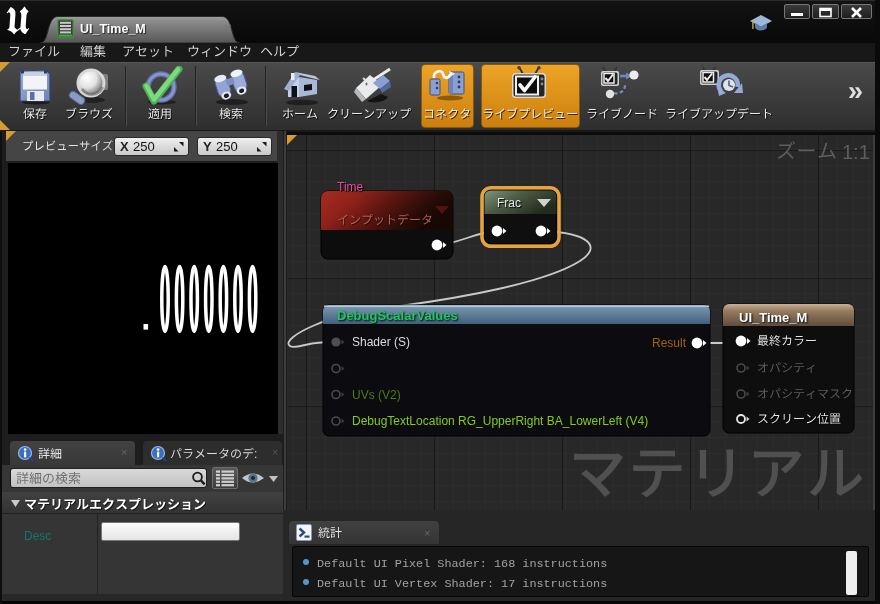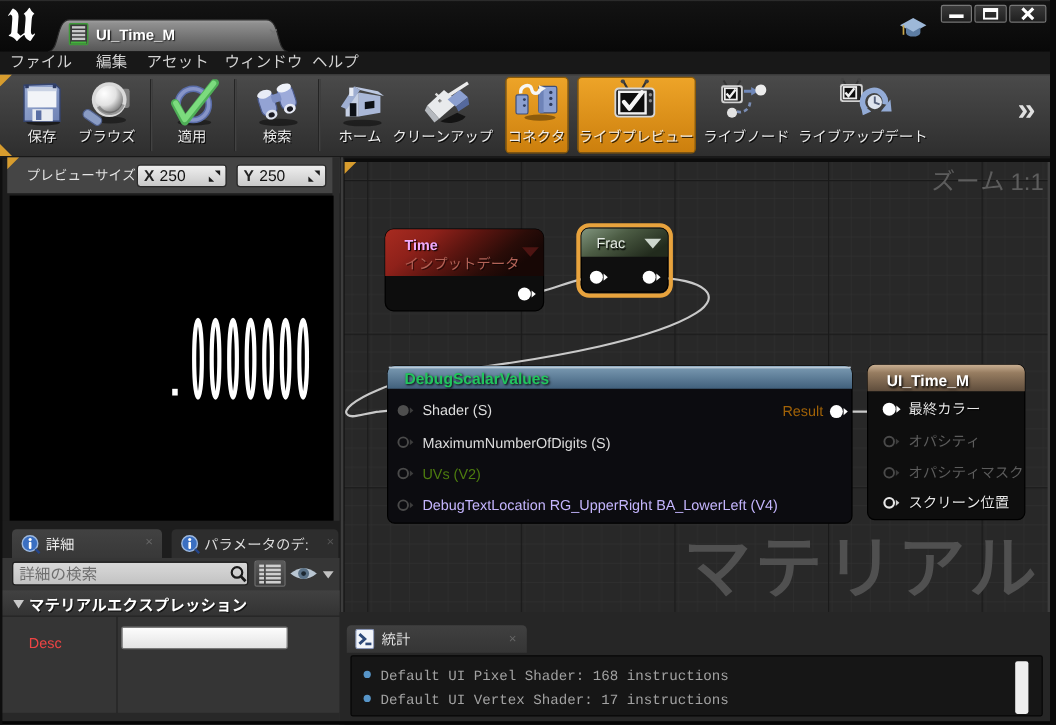--- a/index.html
+++ b/index.html
@@ -254,21 +254,21 @@
 <circle cx="12" cy="8" r="4.6" fill="#5a7186"></circle>
       <circle cx="12" cy="8" r="2" fill="#1c2730"></circle>
 <polygon points="28,6 37,6 32.5,12" fill="#c2c2c2"></polygon>
     </svg>
 <div class="abs" style="left:0;top:492px;width:283px;height:22px;background:linear-gradient(#414141,#333333);border-bottom:1px solid #222;box-sizing:border-box;"></div>
 <svg class="abs" style="left:11px;top:498px;" width="10" height="10">
       <polygon points="0,2 9,2 4.5,9" fill="#c9c9c9"></polygon>
     </svg>
 <div class="abs" style="left:0;top:514px;width:283px;height:90px;background:#353535;"></div>
 <div class="abs" style="left:97px;top:514px;width:1px;height:90px;background:#222;"></div>
-<div class="abs" style="left:24px;top:529px;color:#ef4444;font-size:12px;">Desc</div>
+<div class="abs" style="left:24px;top:529px;color:#0f766e;font-size:12px;">Desc</div>
 <div class="abs" style="left:101px;top:522px;width:139px;height:19px;background:linear-gradient(#fdfdfd,#e4e4e4);border:1px solid #777;border-radius:2px;box-sizing:border-box;"></div>
 <div class="abs" style="left:284px;top:131px;width:2px;height:470px;background:#3c3c3c;"></div>
 <svg class="abs" style="left:287px;top:135px;" width="589" height="375">
 <defs>
         <pattern id="gr" width="16" height="16" patternUnits="userSpaceOnUse" x="3" y="-1">
 <rect width="16" height="16" fill="#282828"></rect>
 <path d="M0 0 H16 M0 0 V16" stroke="#303030" stroke-width="1"></path>
         </pattern>
 <pattern id="gR" width="128" height="128" patternUnits="userSpaceOnUse" x="19" y="15">
 <rect width="128" height="128" fill="url(#gr)"></rect>
@@ -350,28 +350,27 @@
       <polygon points="703,340 706.5,343 703,346" fill="#fff"></polygon>
       <circle cx="741" cy="341" r="5.4" fill="#fff"></circle>
       <polygon points="747,338 750.5,341 747,344" fill="#fff"></polygon>
       <circle cx="741" cy="368" r="4" fill="none" stroke="#4a4a4a" stroke-width="1.6"></circle>
       <polygon points="746.5,365.4 749.5,368 746.5,370.6" fill="#3c3c3c"></polygon>
       <circle cx="741" cy="394" r="4" fill="none" stroke="#4a4a4a" stroke-width="1.6"></circle>
       <polygon points="746.5,391.4 749.5,394 746.5,396.6" fill="#3c3c3c"></polygon>
       <circle cx="741" cy="419" r="4" fill="none" stroke="#e8e8e8" stroke-width="1.8"></circle>
       <polygon points="746.5,416.4 749.5,419 746.5,421.6" fill="#cfcfcf"></polygon>
     </svg>
-<div class="abs" style="left:337px;top:197px;color:#f0abfc;font-size:12px;font-weight:bold;text-shadow:1px 1px 1px #000;">Time</div>
+<div class="abs" style="left:337px;top:180px;color:#ec4899;font-size:12px;font-weight:normal;text-shadow:1px 1px 1px #000;">Time</div>
 <div class="abs" style="left:497px;top:196px;color:#e4eae4;font-size:12px;font-weight:normal;text-shadow:1px 1px 1px #000;">Frac</div>
 <div class="abs" style="left:337px;top:308px;color:#22c55e;font-size:13px;font-weight:bold;text-shadow:1px 1px 2px #000;">DebugScalarValues</div>
 <div class="abs" style="left:739px;top:310px;color:#fff;font-size:13px;font-weight:bold;text-shadow:1px 1px 2px #000;">UI_Time_M</div>
 <div class="abs" style="left:352px;top:335px;color:#dcdcdc;font-size:12px;">Shader (S)</div>
-<div class="abs" style="left:352px;top:361.5px;color:#dcdcdc;font-size:12px;">MaximumNumberOfDigits (S)</div>
 <div class="abs" style="left:352px;top:387.5px;color:#4d7c0f;font-size:12px;">UVs (V2)</div>
-<div class="abs" style="left:352px;top:414px;color:#c4b5fd;font-size:12px;">DebugTextLocation RG_UpperRight BA_LowerLeft (V4)</div>
+<div class="abs" style="left:352px;top:414px;color:#84cc16;font-size:12px;">DebugTextLocation RG_UpperRight BA_LowerLeft (V4)</div>
 <div class="abs" style="left:686px;top:336px;color:#a16207;font-size:12px;transform:translateX(-100%);">Result</div>
 <div class="abs" style="left:283px;top:510px;width:597px;height:94px;background:#262626;"></div>
 <div class="abs" style="left:289px;top:521px;width:150px;height:23px;background:linear-gradient(#404040,#353535);border-radius:4px 4px 0 0;"></div>
 <svg class="abs" style="left:296px;top:524px;" width="16" height="17" viewBox="0 0 16 17">
 <rect x="0.5" y="0.5" width="15" height="16" rx="1.5" fill="#f2f5fa" stroke="#8a97b8" stroke-width="1"></rect>
 <path d="M3.5 4.5 L8 8.5 L3.5 12.5" fill="none" stroke="#2e4a7a" stroke-width="2.4"></path>
 <rect x="8.5" y="11.5" width="5" height="2.2" fill="#2e4a7a"></rect>
     </svg>
 <div class="abs" style="left:424px;top:527px;color:#666;font-size:11px;">×</div>
 <div class="abs" style="left:292px;top:546px;width:577px;height:51px;background:#161616;border:1px solid #060606;border-radius:2px;box-sizing:border-box;"></div>

